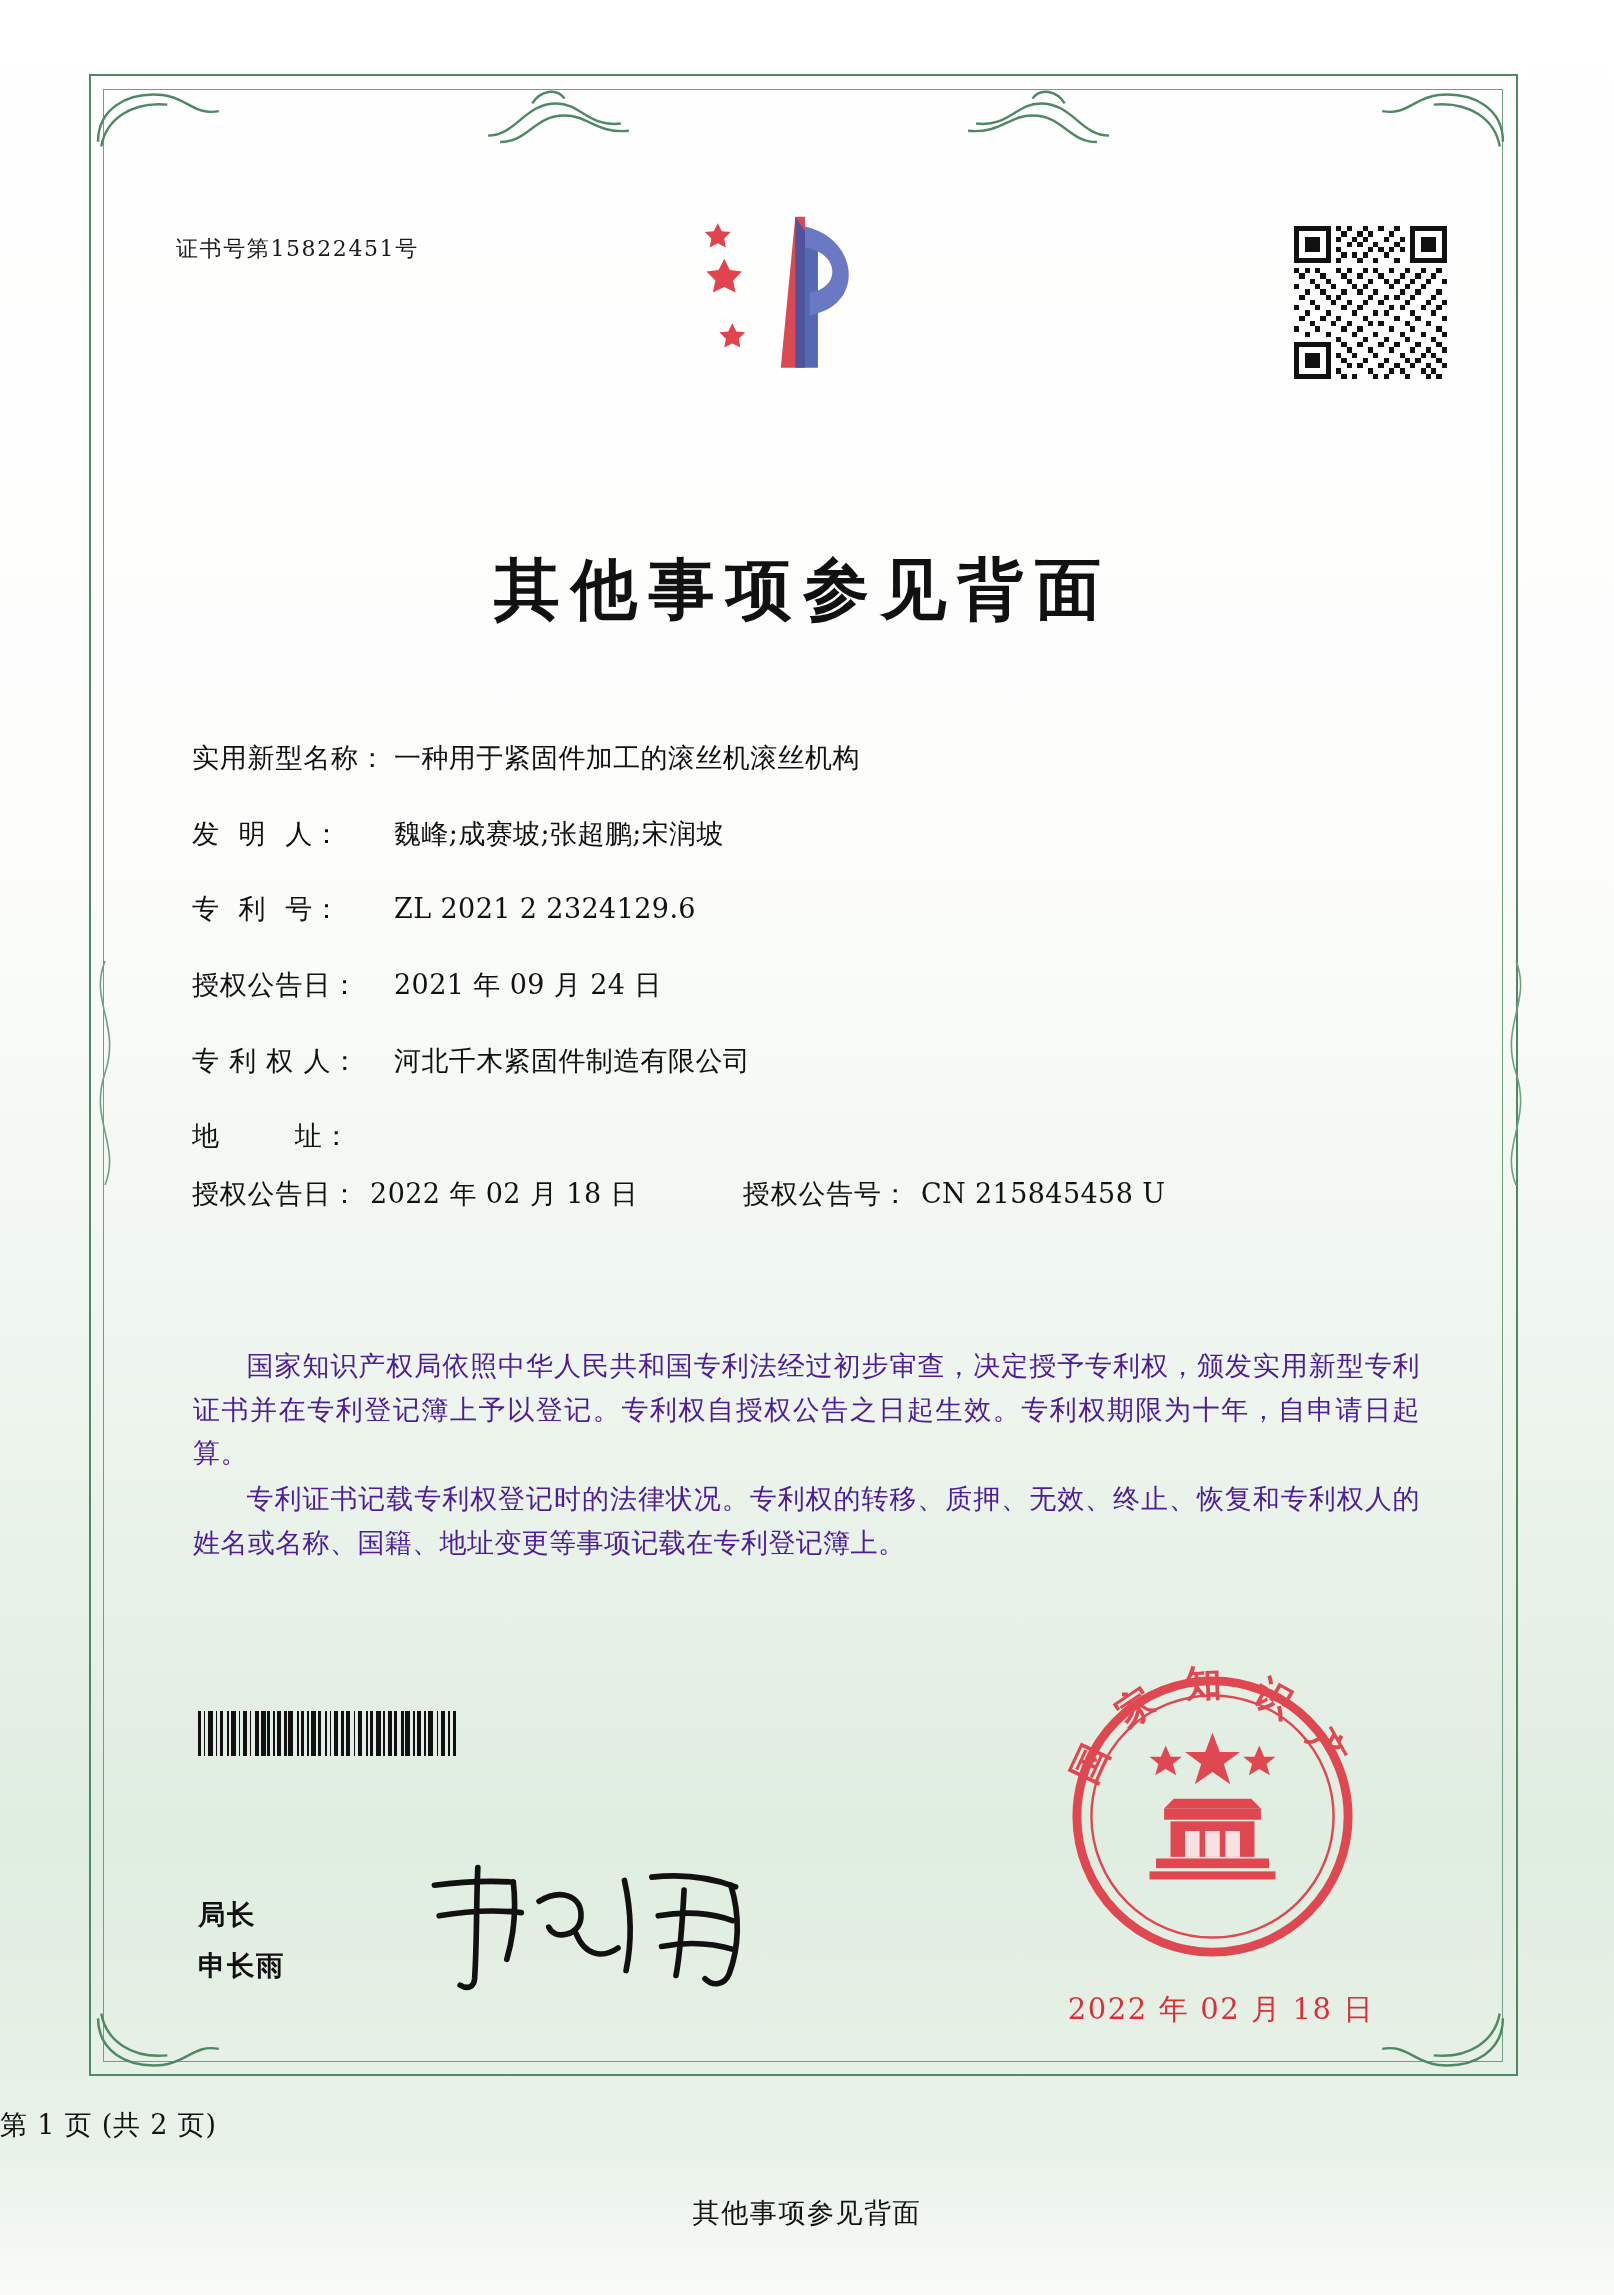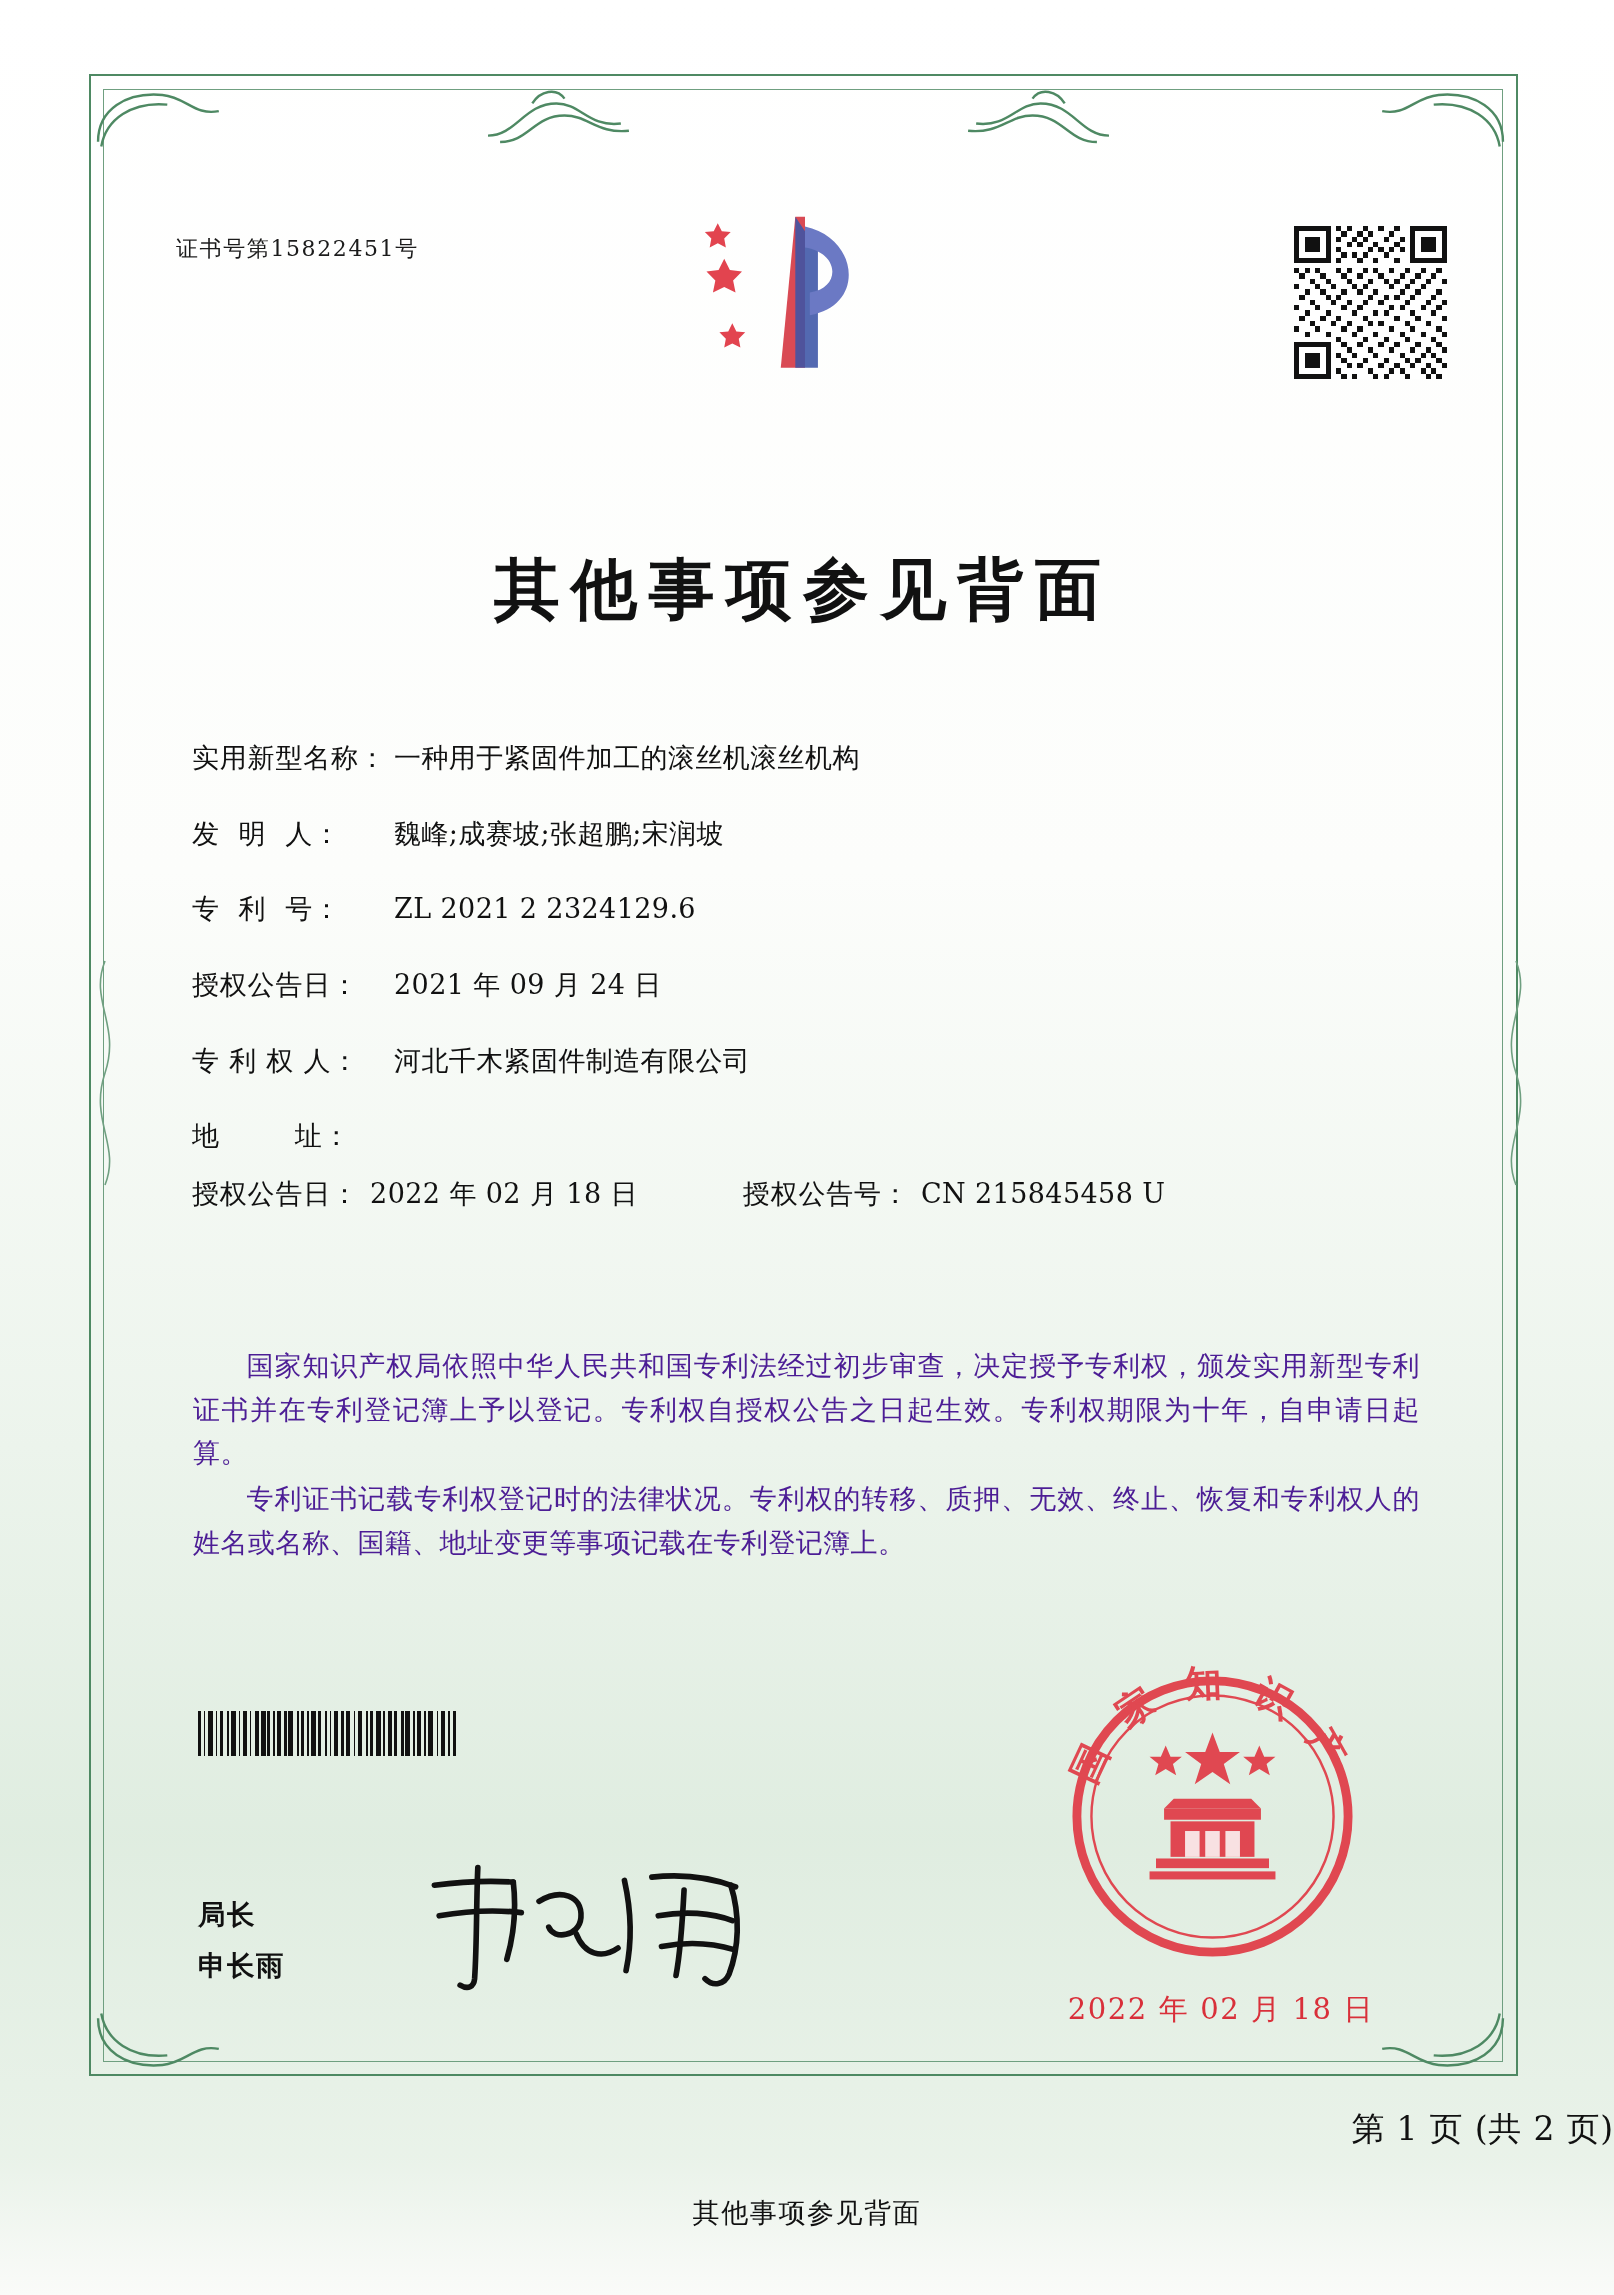--- a/index.html
+++ b/index.html
@@ -203,22 +203,22 @@
     left: 307px;
     top: 1764px;
     width: 387px;
     height: 145px;
   }
 
   .page-num {
     position: absolute;
     left: 0; right: 0;
     top: 2107px;
-    text-align: right;
-    font-size: 33px;
+    text-align: left;
+    font-size: 27px;
     color: #111;
     letter-spacing: 0.8px;
   }
   .footnote {
     position: absolute;
     left: 0; right: 0;
     top: 2195px;
     text-align: center;
     font-size: 27px;
     color: #111;

